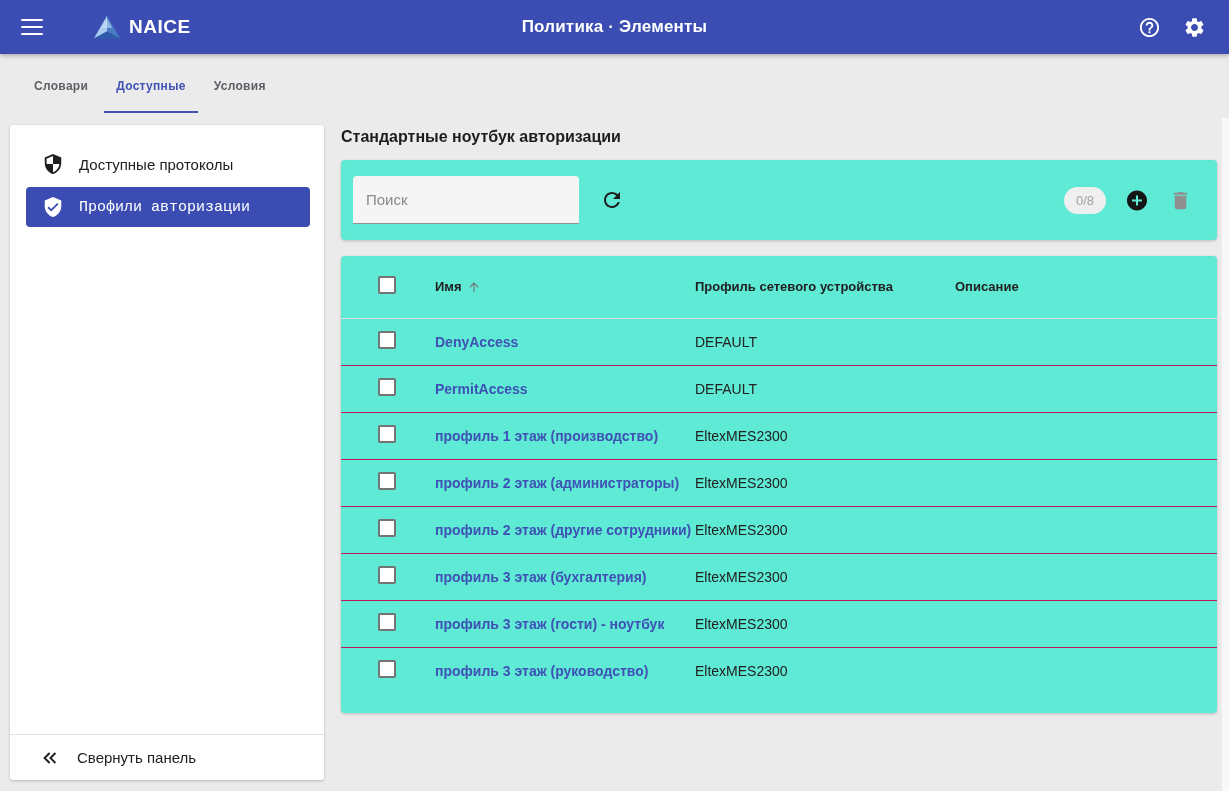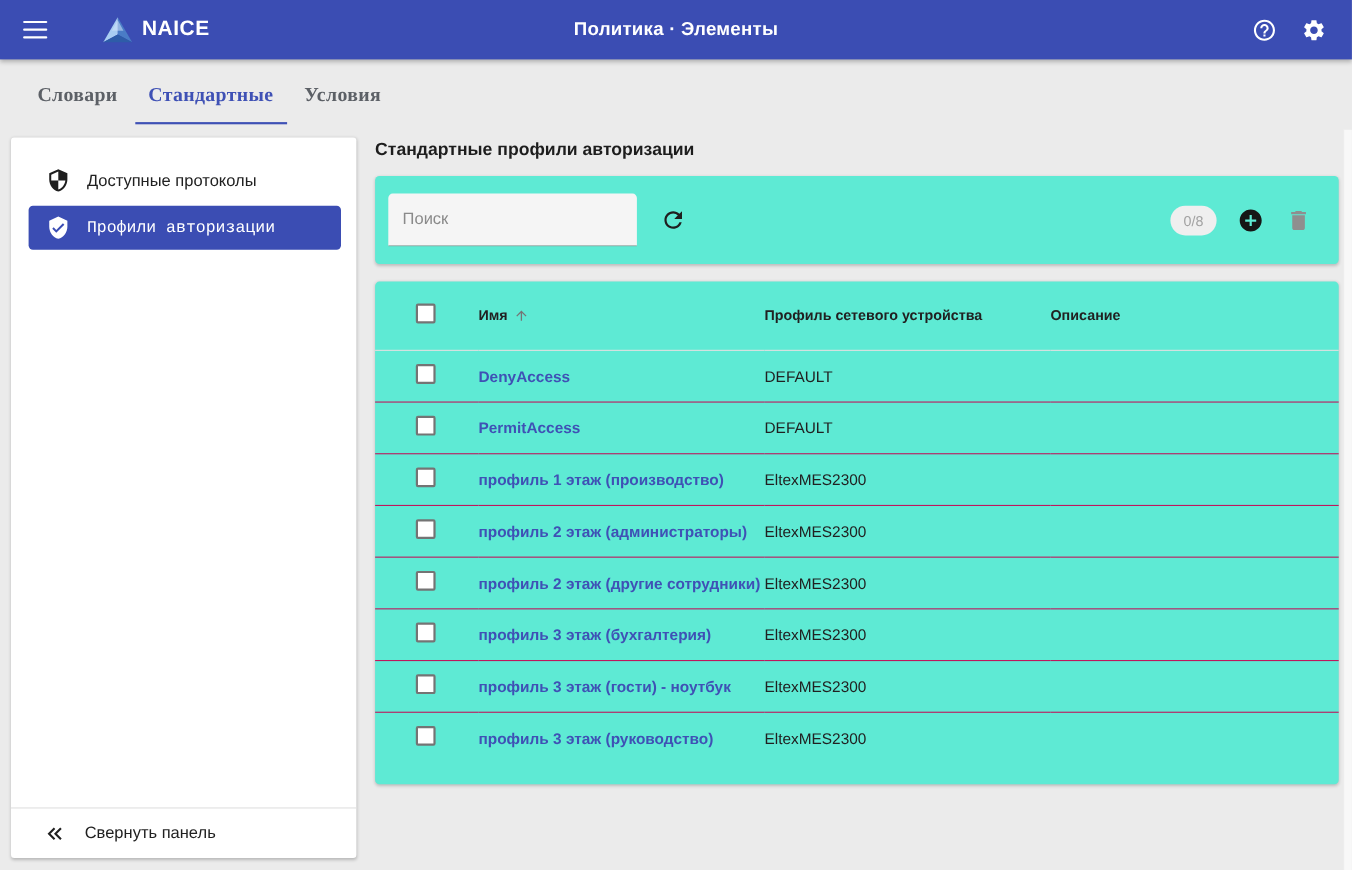--- a/index.html
+++ b/index.html
@@ -33,21 +33,21 @@
   .icon-btn { width:24px; height:24px; display:flex; align-items:center; justify-content:center; cursor:pointer; }
 
   
   .tabbar {
     position:absolute; left:0; top:54px; width:1229px; height:64px;
     display:flex; align-items:stretch; padding-left:20px;
   }
   .tab {
     position:relative; display:flex; align-items:center; justify-content:center;
     padding:0 14px; min-width:80px; cursor:pointer;
-    font-size:18px; font-weight:700; letter-spacing:.3px; color:#5c6066;font-family:Liberation Serif, serif;
+    font-size:12px; font-weight:700; letter-spacing:.3px; color:#5c6066;
   }
   .tab.active { color:var(--link, #3f51b5); }
   .tab.active::after {
     content:""; position:absolute; left:2px; right:2px; bottom:5px; height:2px;
     background:var(--link, #3f51b5);
   }
 
   
   .sidebar {
     position:absolute; left:10px; top:125px; width:314px; height:655px;
@@ -149,21 +149,21 @@
     <div class="icon-btn">
       <svg width="23" height="23" viewBox="0 0 24 24">
         <path fill="#ffffff" d="M19.14 12.94c.04-.3.06-.61.06-.94 0-.32-.02-.64-.07-.94l2.03-1.58c.18-.14.23-.41.12-.61l-1.92-3.32c-.12-.22-.37-.29-.59-.22l-2.39.96c-.5-.38-1.03-.7-1.62-.94l-.36-2.54c-.04-.24-.24-.41-.48-.41h-3.84c-.24 0-.43.17-.47.41l-.36 2.54c-.59.24-1.13.57-1.62.94l-2.39-.96c-.22-.08-.47 0-.59.22L2.74 8.87c-.12.21-.08.47.12.61l2.03 1.58c-.05.3-.09.63-.09.94s.02.64.07.94l-2.03 1.58c-.18.14-.23.41-.12.61l1.92 3.32c.12.22.37.29.59.22l2.39-.96c.5.38 1.03.7 1.62.94l.36 2.54c.05.24.24.41.48.41h3.84c.24 0 .44-.17.47-.41l.36-2.54c.59-.24 1.13-.56 1.62-.94l2.39.96c.22.08.47 0 .59-.22l1.92-3.32c.12-.22.07-.47-.12-.61l-2.01-1.58zM12 15.6c-1.98 0-3.6-1.62-3.6-3.6s1.62-3.6 3.6-3.6 3.6 1.62 3.6 3.6-1.62 3.6-3.6 3.6z"></path>
       </svg>
     </div>
   </div>
 </header>
 
 <nav class="tabbar">
   <div class="tab">Словари</div>
-  <div class="tab active">Стандартные</div>
+  <div class="tab active">Доступные</div>
   <div class="tab">Условия</div>
 </nav>
 
 <aside class="sidebar">
   <div class="side-items">
     <div class="side-item">
       <svg width="22" height="22" viewBox="0 0 24 24">
         <path fill="#1f1f1f" d="M12 1L3 5v6c0 5.55 3.84 10.74 9 12 5.16-1.26 9-6.45 9-12V5l-9-4zm0 10.99h7c-.53 4.12-3.28 7.79-7 8.94V12H5V6.3l7-3.11v8.8z"></path>
       </svg>
       <span>Доступные протоколы</span>
@@ -177,21 +177,21 @@
   </div>
   <div class="side-footer">
     <svg width="20" height="20" viewBox="0 0 24 24">
       <path fill="none" stroke="#212121" stroke-width="2.3" d="M11.5 6l-6 6 6 6"></path>
       <path fill="none" stroke="#212121" stroke-width="2.3" d="M18.5 6l-6 6 6 6"></path>
     </svg>
     <span>Свернуть панель</span>
   </div>
 </aside>
 
-<h1 class="section-title">Стандартные профили авторизации</h1>
+<h1 class="section-title">Стандартные ноутбук авторизации</h1>
 
 <div class="card toolbar-card">
   <input class="search-field" type="text" placeholder="Поиск" style="">
   <div class="icon-btn refresh-btn">
     <svg width="24" height="24" viewBox="0 0 24 24">
       <path fill="#1f1f1f" d="M17.65 6.35C16.2 4.9 14.21 4 12 4c-4.42 0-7.99 3.58-7.99 8s3.57 8 7.99 8c3.73 0 6.84-2.55 7.73-6h-2.08c-.82 2.33-3.04 4-5.65 4-3.31 0-6-2.69-6-6s2.69-6 6-6c1.66 0 3.14.69 4.22 1.78L13 11h7V4l-2.35 2.35z"></path>
     </svg>
   </div>
   <div class="toolbar-right">
     <div class="count-pill">0/8</div>

